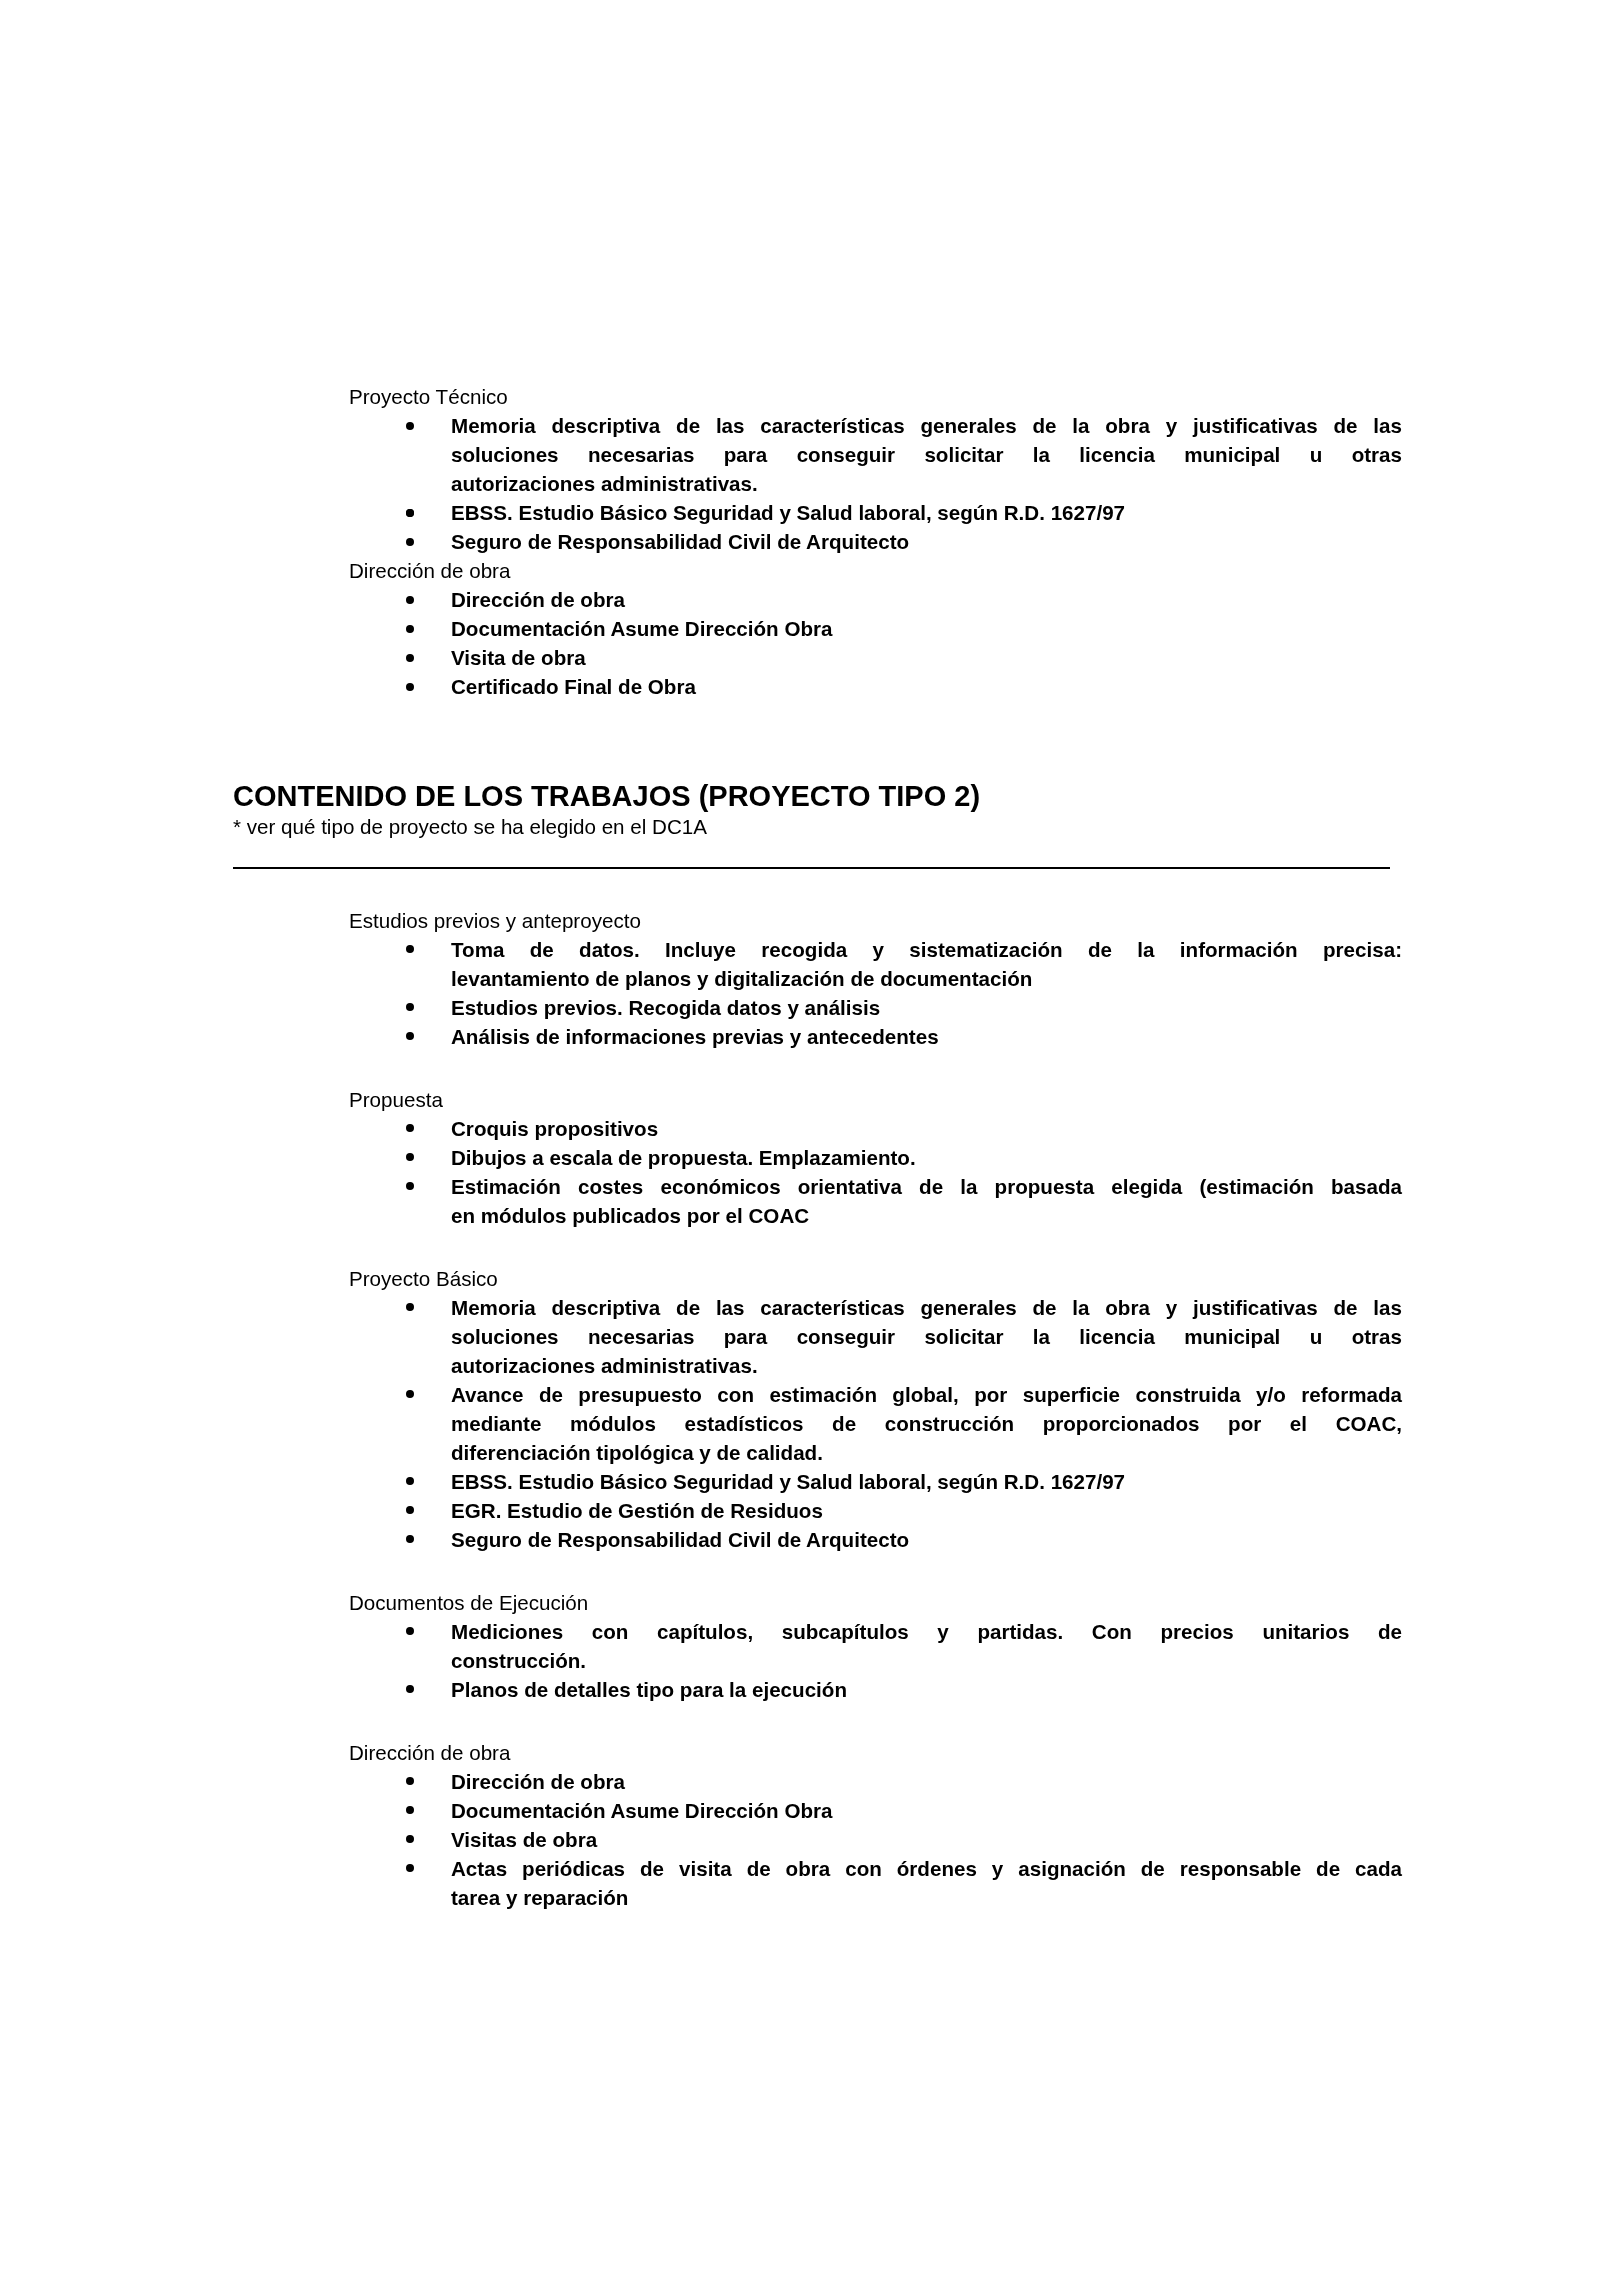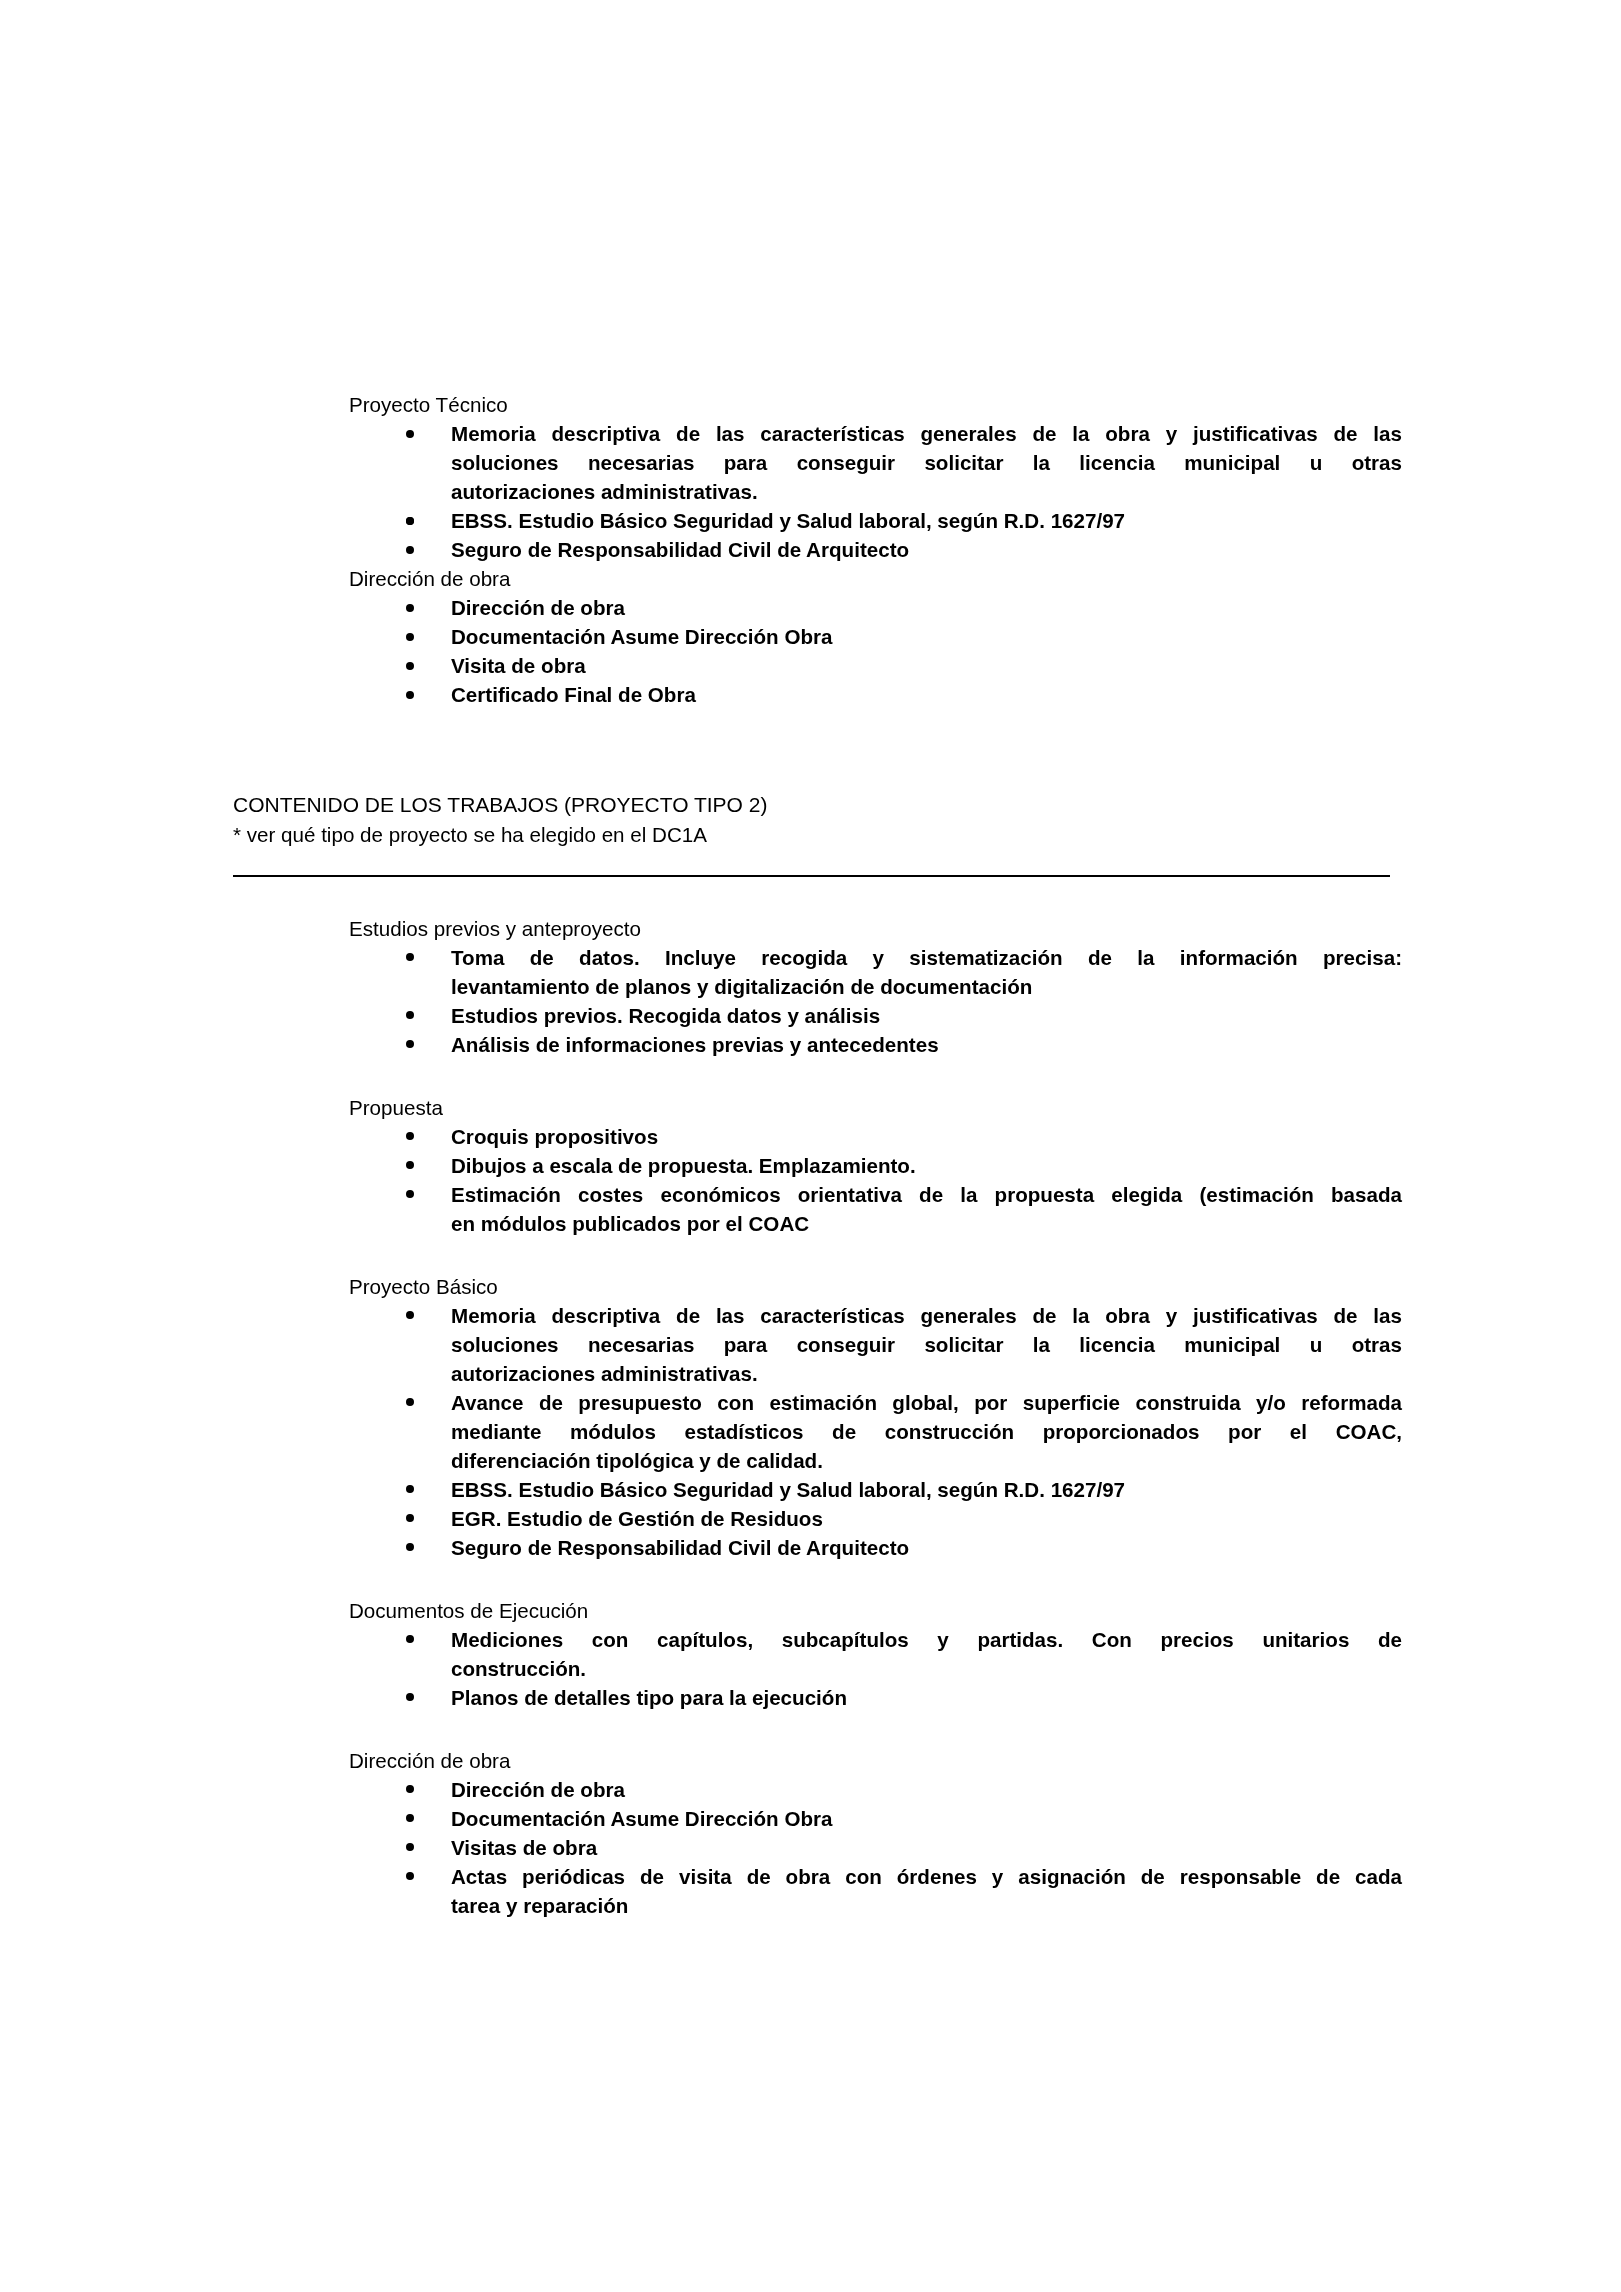--- a/index.html
+++ b/index.html
@@ -11,21 +11,21 @@
     background: #ffffff;
     color: #000000;
     font-family: "Liberation Sans", "DejaVu Sans", sans-serif;
     font-size: 20.6px;
     line-height: 29px;
     overflow: hidden;
   }
   .content {
     position: absolute;
     left: 233px;
-    top: 390px;
+    top: 382px;
     width: 1168px;
   }
   .section-title {
     margin-left: 116px;
     white-space: nowrap;
   }
   .section.gap { margin-top: 34px; }
   ul.bullets { list-style: none; }
   li.bullet { position: relative; padding-left: 218px; font-weight: bold; }
   li.bullet .marker {
@@ -38,23 +38,23 @@
     background: #000000;
   }
   .bullet-text { width: 951px; }
   .line { min-height: 29px; }
   .line.j {
     text-align: justify;
     text-align-last: justify;
   }
   .heading-block { margin-top: 80px; }
   .heading-title {
-    font-size: 21px;
+    font-size: 29px;
     line-height: 31px;
-    font-weight: normal;
+    font-weight: bold;
     white-space: nowrap;
   }
   .heading-note { line-height: 29px; }
   hr.rule {
     border: none;
     border-top: 2px solid #000000;
     width: 1157px;
     margin-top: 25.5px;
   }
   #block-main { margin-top: 37px; }

